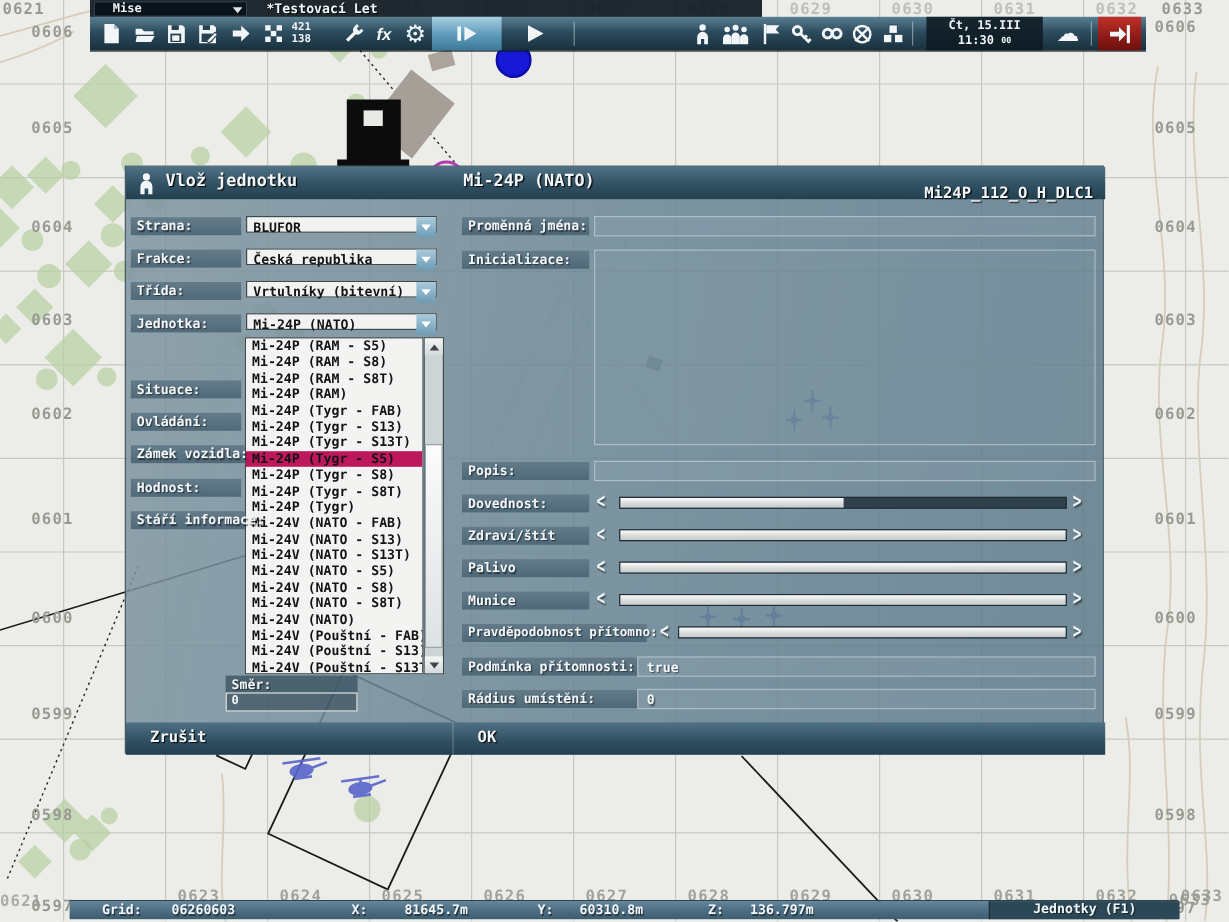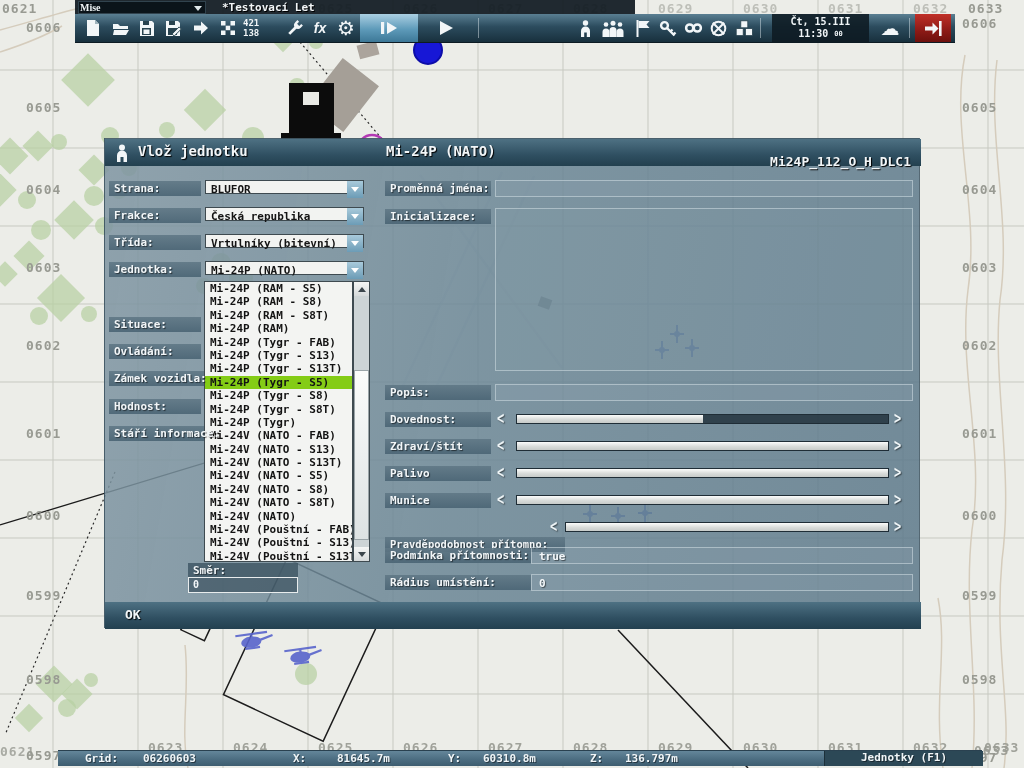--- a/index.html
+++ b/index.html
@@ -6,21 +6,21 @@
   #screen{position:relative;width:1024px;height:768px;overflow:hidden;
     font-family:"DejaVu Sans Mono","Liberation Mono",monospace;font-weight:bold;
     -webkit-font-smoothing:none;}
   .abs{position:absolute;}
   
   #map-svg{position:absolute;left:0;top:0;z-index:1;}
   #grid-labels{position:absolute;left:0;top:0;width:1024px;height:768px;z-index:2;pointer-events:none;}
   .glabel{position:absolute;font-size:13px;color:#989a92;letter-spacing:1px;}
   
   #menubar{position:absolute;left:75px;top:0;width:560px;height:15px;background:rgba(16,26,33,.93);z-index:8;}
-  #mise-box{position:absolute;left:3px;top:1px;width:128px;height:13px;background:#0b141a;border:1px solid #31434e;color:#eef3f5;font-size:10px;line-height:12px;padding-left:1px;box-sizing:border-box;cursor:pointer;font-family:Liberation Serif, serif;}
+  #mise-box{position:absolute;left:3px;top:1px;width:128px;height:13px;background:#0b141a;border:1px solid #31434e;color:#eef3f5;font-size:10px;line-height:12px;padding-left:15px;box-sizing:border-box;cursor:pointer;}
   #mise-box .chev{position:absolute;right:3px;top:4px;width:0;height:0;border-left:4px solid transparent;border-right:4px solid transparent;border-top:5px solid #dfe7ea;}
   #mission-title{position:absolute;left:147px;top:1px;color:#f2f6f8;font-size:11px;text-shadow:1px 1px 0 #000;}
   
   #toolbar{position:absolute;left:75px;top:14px;width:880px;height:28px;z-index:8;
     background:linear-gradient(#5a7f92,#2c4c5e 45%,#18303d);border-bottom:1px solid #0d1b23;}
   .tbtn{position:absolute;top:1px;width:26px;height:26px;display:flex;align-items:center;justify-content:center;cursor:pointer;}
   .tbtn svg{display:block;}
   .tdivider{position:absolute;top:4px;width:1px;height:20px;background:rgba(230,240,245,.45);}
   #btn-step{position:absolute;top:0;height:28px;width:58px;display:flex;align-items:center;justify-content:center;background:linear-gradient(#aacfe2,#5d9ab9 55%,#3d7897);cursor:pointer;}
   #btn-play{position:absolute;top:0;height:28px;width:54px;display:flex;align-items:center;justify-content:center;cursor:pointer;}
@@ -41,21 +41,21 @@
   .dlg-title{position:absolute;font-size:14px;text-shadow:1px 1px 1px #000;}
   .footer-btn{width:272px;height:27px;line-height:26px;padding-left:20px;box-sizing:border-box;font-size:13px;text-shadow:1px 1px 1px #000;border-left:1px solid rgba(210,225,232,.3);cursor:pointer;}
   .footer-btn:first-child{border-left:none;}
   .lstrip{position:absolute;background:linear-gradient(rgba(96,120,134,.9),rgba(74,100,116,.9));font-size:11px;line-height:15px;height:15px;padding-left:5px;box-sizing:border-box;text-shadow:1px 1px 1px rgba(0,0,0,.55);white-space:nowrap;}
   .combo{position:absolute;width:159px;height:14px;background:#f2f3f1;border:1px solid #3e4a50;box-sizing:border-box;cursor:pointer;}
   .combo .cval{position:absolute;left:5px;top:2px;font-size:11px;color:#141414;white-space:nowrap;}
   .combo .cbtn{position:absolute;right:0;top:0;width:16px;height:17px;background:linear-gradient(#a9cadb,#6c9cb6);display:flex;align-items:center;justify-content:center;}
   .combo .cbtn i{width:0;height:0;border-left:4px solid transparent;border-right:4px solid transparent;border-top:5px solid #fff;}
   #unit-list{position:absolute;left:99px;top:142px;width:149px;height:281px;background:#f3f4f2;border:1px solid #3e4a50;box-sizing:border-box;overflow:hidden;}
   .uitem{height:13.4px;line-height:13.5px;font-size:11px;color:#131313;padding-left:5px;white-space:nowrap;cursor:pointer;}
-  .uitem.sel{background:#84cc16;}
+  .uitem.sel{background:#be185d;}
   #unit-scroll{position:absolute;left:248px;top:142px;width:17px;height:281px;background:#cdd4d6;border:1px solid #3e4a50;box-sizing:border-box;}
   .scroll-arrow{position:absolute;left:0;width:15px;height:14px;background:linear-gradient(#f5f6f5,#d6dadb);display:flex;align-items:center;justify-content:center;cursor:pointer;}
   .scroll-arrow i{width:0;height:0;border-left:4px solid transparent;border-right:4px solid transparent;}
   .scroll-arrow.up i{border-bottom:5px solid #3c464c;}
   .scroll-arrow.down i{border-top:5px solid #3c464c;}
   #scroll-thumb{position:absolute;left:0;top:88px;width:15px;height:170px;background:linear-gradient(#fbfcfb,#dde2e3);border:1px solid #9aa4a8;box-sizing:border-box;cursor:pointer;}
   .dinput{position:absolute;border:1px solid rgba(210,222,228,.55);background:rgba(150,170,180,.22);box-sizing:border-box;font-size:11px;color:#f4f8fa;padding:2px 0 0 7px;text-shadow:1px 1px 1px rgba(0,0,0,.5);}
   .sarrow{position:absolute;width:13px;height:16px;color:#eef4f6;font-size:12px;transform:scaleY(1.5);cursor:pointer;text-shadow:1px 1px 1px rgba(0,0,0,.5);}
   .strack{position:absolute;height:10px;background:rgba(28,44,54,.78);border:1px solid rgba(20,32,40,.6);box-sizing:border-box;cursor:pointer;}
   .sfill{height:100%;background:linear-gradient(#fbfcfb,#d9dcda 55%,#c7cbc9);}
@@ -538,34 +538,35 @@
     </div>
     <div>
       <div class="lstrip" style="left:280px;top:354px;width:106px">Munice</div>
       <div class="sarrow" style="left:392px;top:353px">&lt;</div>
       <div class="strack srow" style="left:411px;top:356px;width:373px">
           <div class="sfill" style="width: 100%;"></div>
         </div>
       <div class="sarrow" style="left:789px;top:353px">&gt;</div>
     </div>
     <div>
-      <div class="lstrip" style="left:280px;top:398px;width:180px;font-size:10.5px">Pravděpodobnost přítomno:</div>
+      <div class="lstrip" style="left:280px;top:381px;width:154px;font-size:10.5px">Pravděpodobnost přítomno:</div>
       <div class="sarrow" style="left:445px;top:380px">&lt;</div>
       <div class="strack srow" style="left:460px;top:383px;width:324px">
           <div class="sfill" style="width: 100%;"></div>
         </div>
       <div class="sarrow" style="left:789px;top:380px">&gt;</div>
     </div>
 
     <div class="lstrip" style="left:280px;top:409px;width:146px">Podmínka přítomnosti:</div>
     <div class="dinput" style="left:426px;top:408px;width:382px;height:17px">true</div>
     <div class="lstrip" style="left:280px;top:436px;width:146px">Rádius umístění:</div>
     <div class="dinput" style="left:426px;top:435px;width:382px;height:17px">0</div>
 
     <div class="dlg-bar" id="dlg-footer">
+      <div class="footer-btn">Zrušit</div>
       <div class="footer-btn">OK</div>
     </div>
   </div>
 
   <div id="statusbar">
     <span style="left:27px">Grid:</span>
     <span style="left:85px">06260603</span>
     <span style="left:235px">X:</span>
     <span style="left:279px">81645.7m</span>
     <span style="left:390px">Y:</span>

